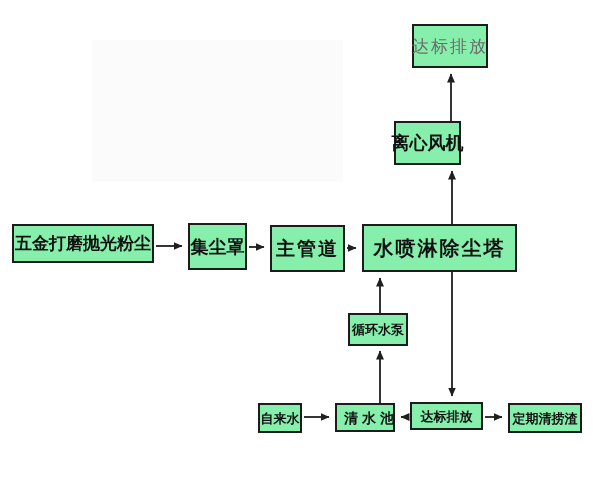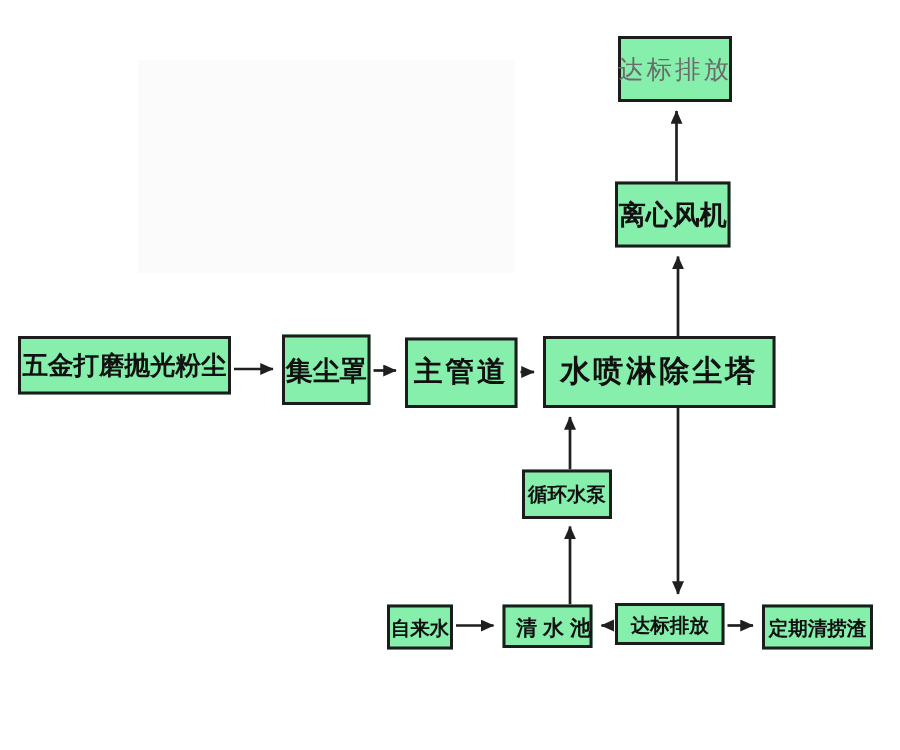--- a/index.html
+++ b/index.html
@@ -37,21 +37,21 @@
     display: flex;
     align-items: center;
     justify-content: center;
     color: #111111;
     font-weight: bold;
     white-space: nowrap;
     line-height: 1;
   }
   
   .n-discharge { left:412px; top:24px;  width:76px;  height:44px; font-size:17px; font-weight:normal; color:#6b6b6b; letter-spacing:2px; }
-  .n-fan       { left:410px; top:121px; width:77px;  height:44px; font-size:18px; }
+  .n-fan       { left:394px; top:121px; width:67px;  height:44px; font-size:18px; }
   
   .n-source    { left:12px;  top:224px; width:142px; height:39px; font-size:17px; }
   .n-hood      { left:188px; top:223px; width:59px;  height:47px; font-size:18px; }
   .n-duct      { left:270px; top:225px; width:75px;  height:47px; font-size:19px; letter-spacing:2px; }
   .n-tower     { left:362px; top:224px; width:155px; height:48px; font-size:20px; letter-spacing:2px; }
   
   .n-pump      { left:348px; top:313px; width:60px;  height:33px; font-size:13px; }
   
   .n-tap       { left:258px; top:403px; width:44px;  height:30px; font-size:13px; }
   .n-clean     { left:335px; top:403px; width:60px;  height:29px; font-size:14px; letter-spacing:4px; padding-left:12px; }

